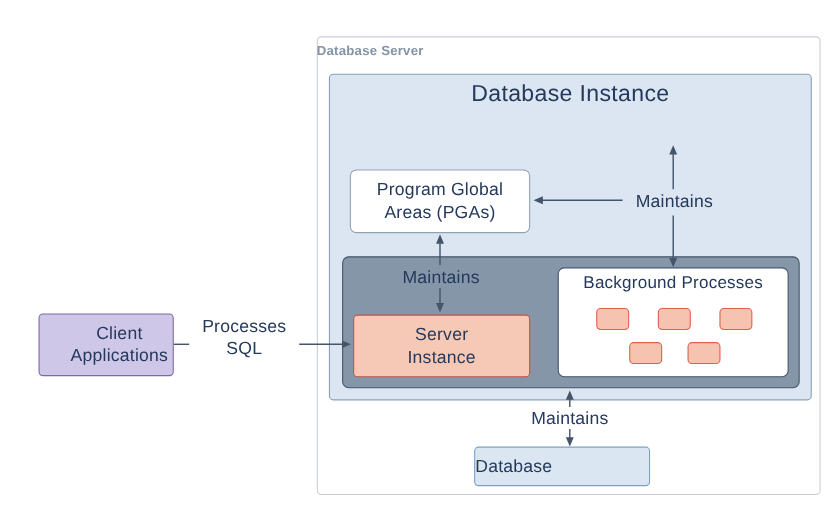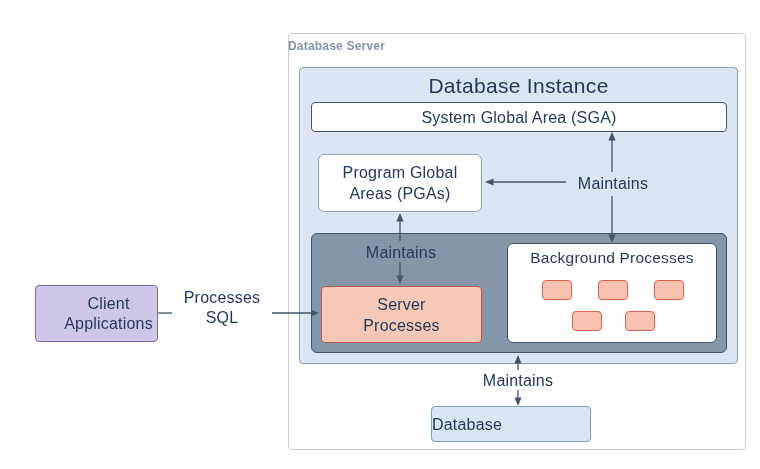--- a/index.html
+++ b/index.html
@@ -64,34 +64,31 @@
 <body>
 
 <div class="canvas">
 
   <div class="abs outer-box"></div>
   <div class="abs outer-title">Database Server</div>
 
   <div class="abs instance-box"></div>
   <div class="abs instance-title">Database Instance</div>
 
-  <div class="abs sga-box">
-    <span class="lbl">System Global Area (SGA)</span>
-  </div>
 
   <div class="abs pga-box">
     <span class="lbl">Program Global
 Areas (PGAs)</span>
   </div>
 
   <div class="abs gray-box"></div>
 
   <div class="abs server-box">
     <span class="lbl">Server
-Processes</span>
+Instance</span>
   </div>
 
   <div class="abs bgp-box">
     <div class="chip" style="left:34px;top:36px;"></div>
     <div class="chip" style="left:90px;top:36px;"></div>
     <div class="chip" style="left:146px;top:36px;"></div>
     <div class="chip" style="left:64px;top:67px;"></div>
     <div class="chip" style="left:117px;top:67px;"></div>
   </div>
   <div class="abs bgp-title">Background Processes</div>

